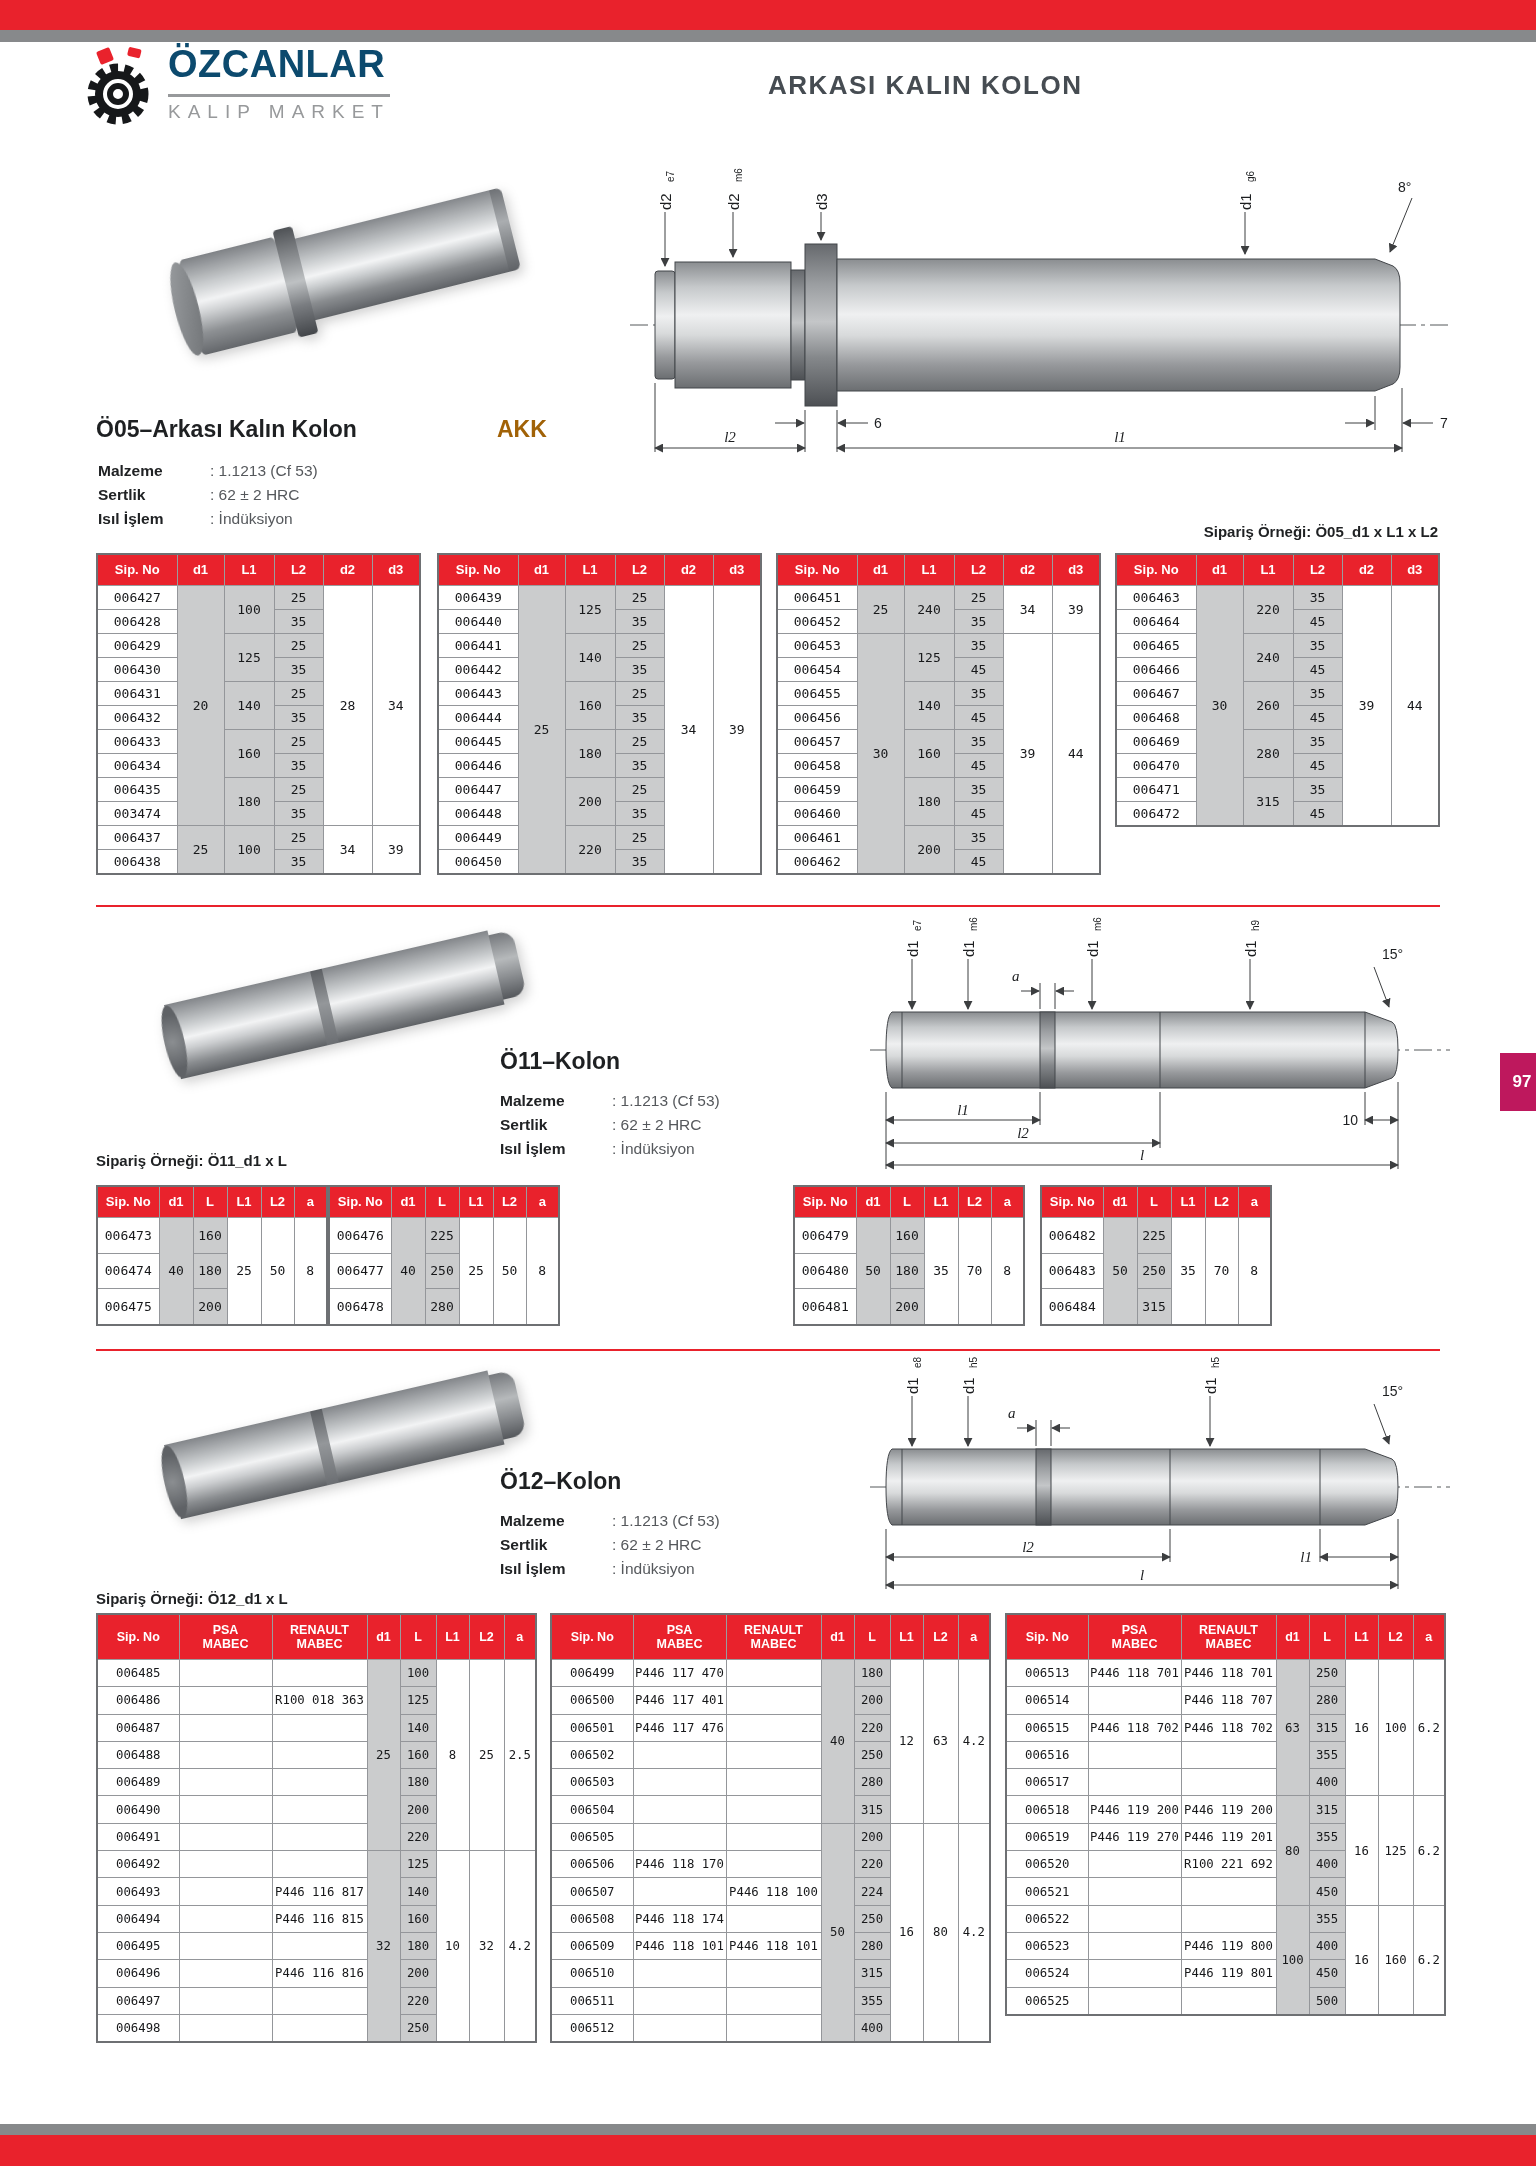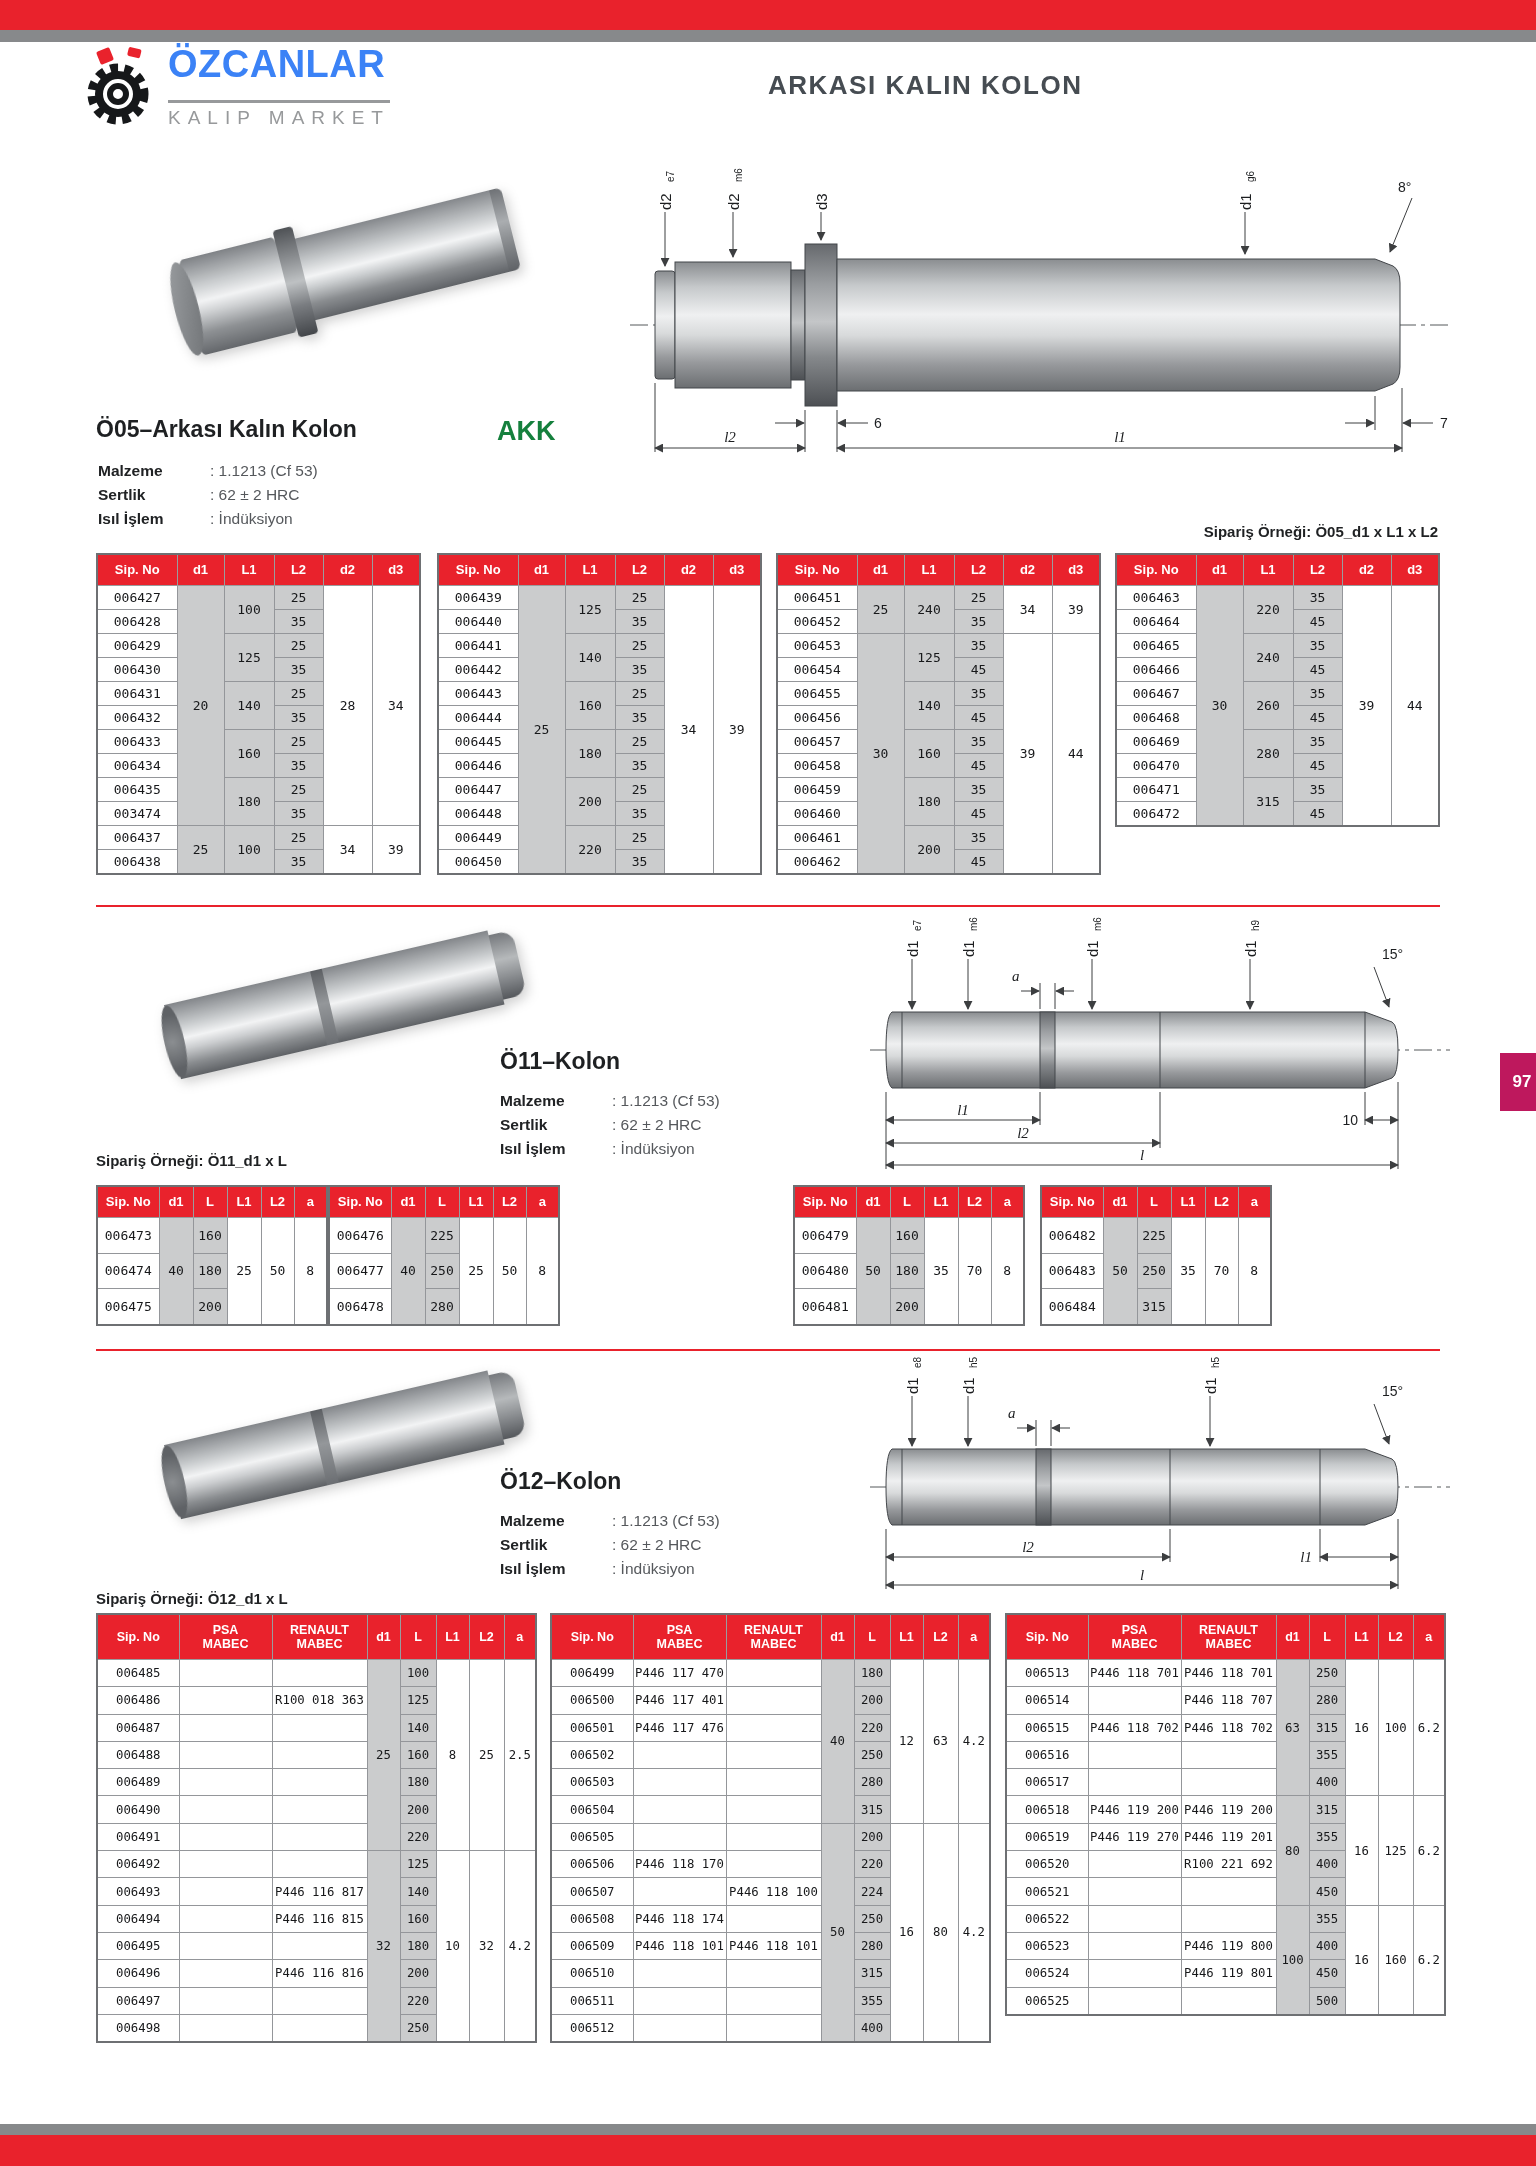--- a/index.html
+++ b/index.html
@@ -7,28 +7,28 @@
         font-family:"Liberation Sans",sans-serif;}
   
   .bar{position:absolute;left:0;width:100%;}
   .bar.red-top{top:0;height:30px;background:#e9222c;}
   .bar.gray-top{top:30px;height:12px;background:#87898b;}
   .bar.gray-bot{top:2124px;height:11px;background:#87898b;}
   .bar.red-bot{top:2135px;height:31px;background:#e9222c;}
   
   .logo-wrap{position:absolute;left:86px;top:44px;display:flex;align-items:flex-start;}
   .logo-text{margin-left:10px;}
-  .brand-name{font-size:38px;font-weight:800;color:#3b82f6;letter-spacing:.5px;line-height:40px;
-              border-bottom:3px solid #97999b;padding-bottom:16px;}
+  .brand-name{font-size:38px;font-weight:800;color:#0c4a6e;letter-spacing:.5px;line-height:40px;
+              border-bottom:3px solid #97999b;padding-bottom:10px;}
   .brand-sub{font-size:19px;color:#97999b;letter-spacing:7px;margin-top:4px;}
   .page-title{position:absolute;left:768px;top:70px;font-size:26px;font-weight:700;
               color:#464c52;letter-spacing:1.5px;}
   
   .sec-title{position:absolute;font-size:23px;font-weight:700;color:#1e2022;}
-  .sec-code{position:absolute;font-size:27px;font-weight:700;color:#15803d;}
+  .sec-code{position:absolute;font-size:23px;font-weight:700;color:#a16207;}
   .specs{position:absolute;}
   .spec-row{height:24px;font-size:15.5px;}
   .spec-label{display:inline-block;width:112px;font-weight:700;color:#202224;}
   .spec-value{color:#55585c;margin-top:48px;}
   .order-ex{position:absolute;font-size:15px;font-weight:700;color:#1f2123;}
   .sep{position:absolute;left:96px;width:1344px;height:2px;background:#e9222c;}
   
   .page-tab{position:absolute;left:1500px;top:1053px;width:44px;height:58px;background:#be185d;
             color:#fff;font-size:17px;font-weight:700;display:flex;align-items:center;justify-content:center;}
   

